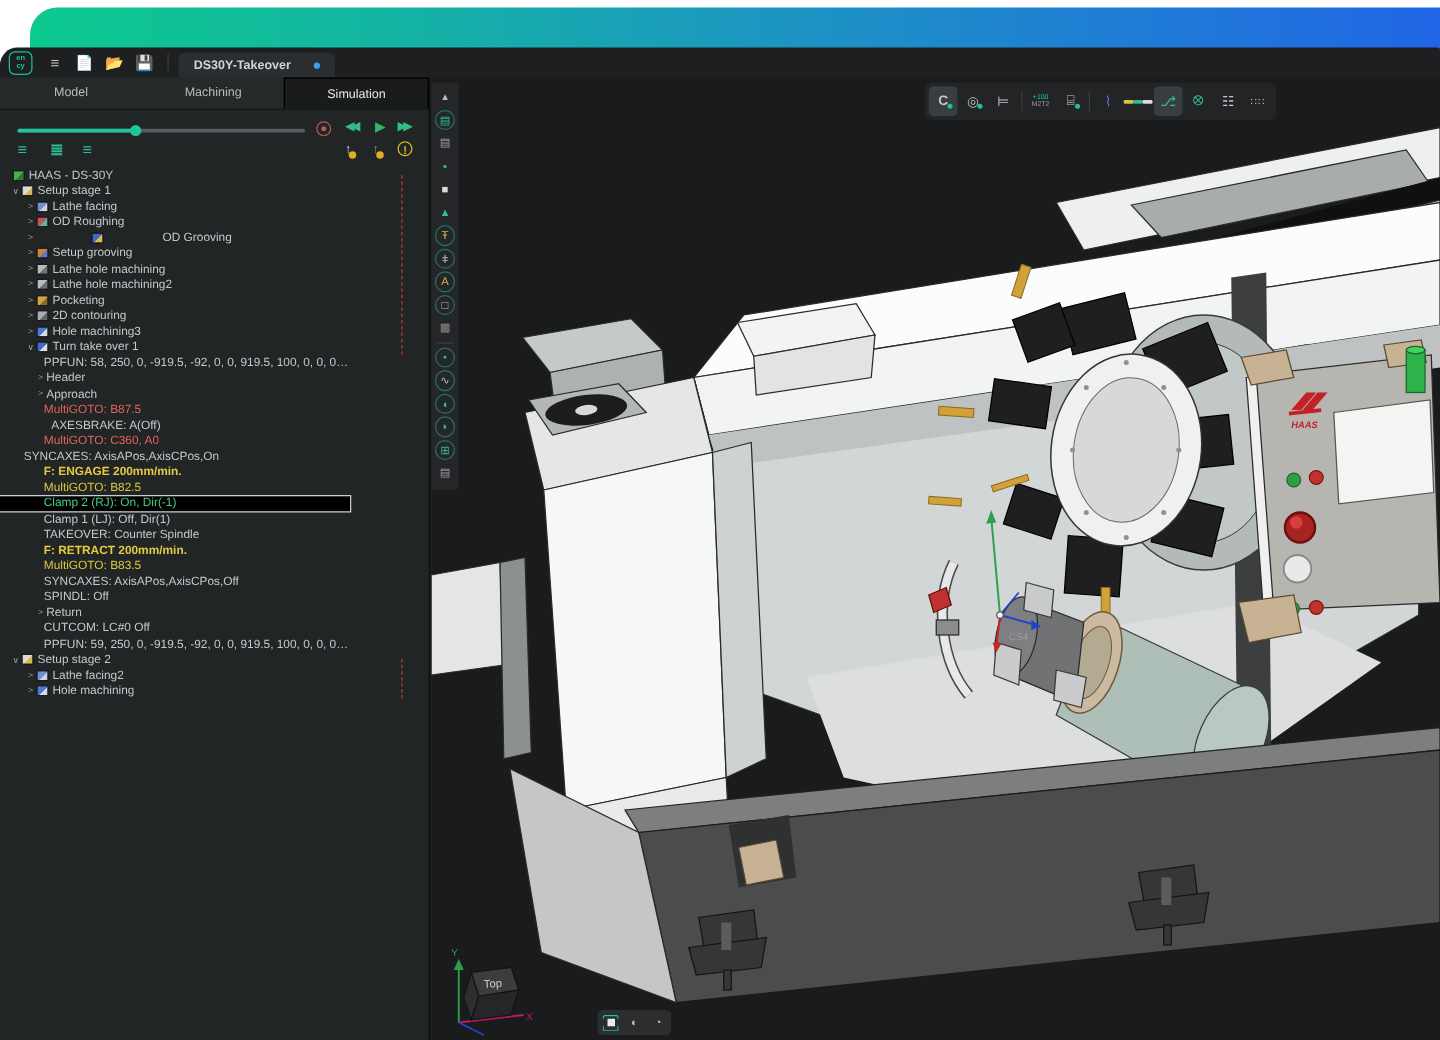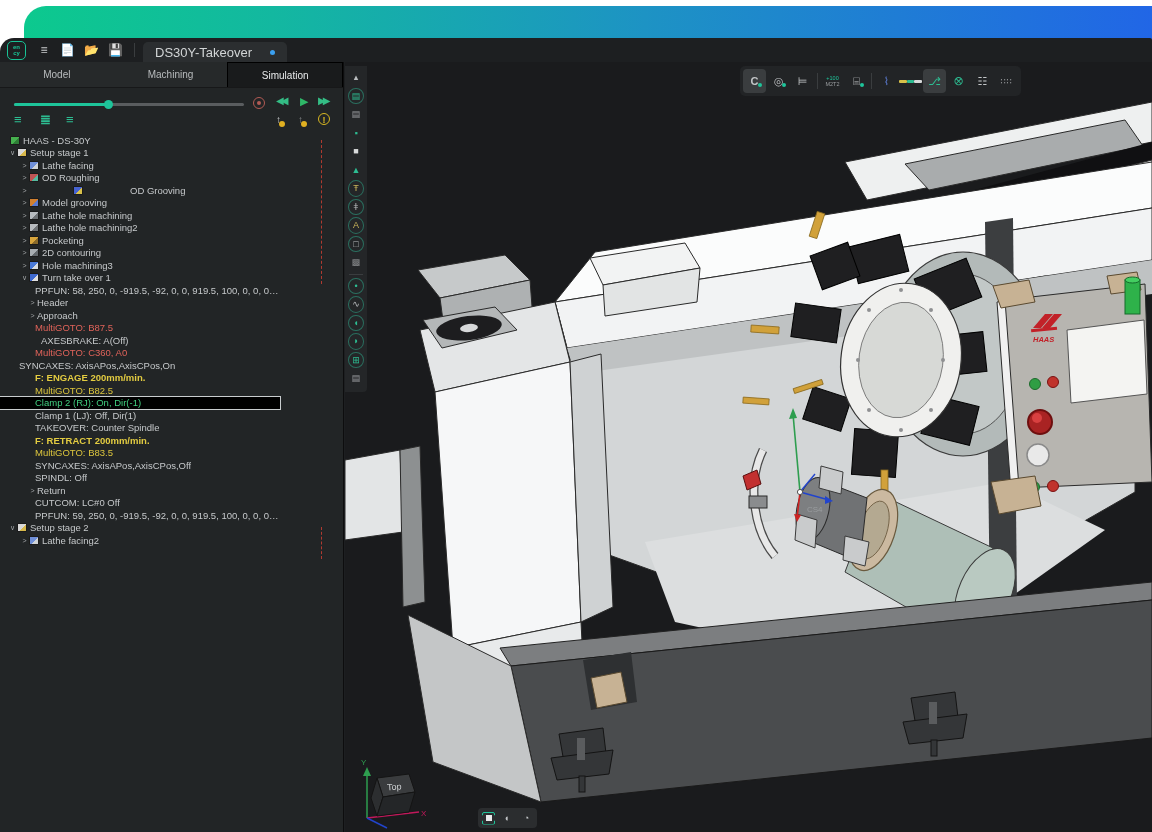--- a/index.html
+++ b/index.html
@@ -19,21 +19,21 @@
   
   #titlebar { position:absolute; left:0; top:0; width:100%; height:24px; display:flex;
     align-items:center; padding-left:7px; }
   .tb-icon { width:20px; height:18px; display:flex; align-items:center; justify-content:center;
     color:#c9cccd; font-size:12px; margin-right:4px; }
   #logo { width:19px; height:19px; border:1.5px solid #18c295; border-radius:5px;
     display:flex; flex-direction:column; align-items:center; justify-content:center;
     color:#18c295; font-size:6px; font-weight:bold; line-height:6px; margin-right:8px; }
   .tb-sep { width:1px; height:14px; background:#3a3d3f; margin:0 8px 0 4px; }
   #doc-tab { height:20px; margin-top:4px; background:#2b2e30; border-radius:5px 5px 0 0;
-    display:flex; align-items:center; padding:0 12px; color:#d2d5d6; font-size:13px; gap:18px; }
+    display:flex; align-items:center; padding:0 12px; color:#d2d5d6; font-size:10px; gap:18px;font-weight:bold; }
   #doc-tab .dot { width:5px; height:5px; border-radius:50%; background:#3ba0f0; }
 
   
   #sidebar { position:absolute; left:0; top:24px; width:344px; height:770px;
     background:#222526; border-right:1px solid #0d0d0e; }
   #side-tabs { display:flex; height:26px; background:#26292a; border-bottom:1px solid #171819; }
   .side-tab { flex:1; display:flex; align-items:center; justify-content:center;
     font-size:10px; color:#b9bcbe; }
   .side-tab.active { background:#191b1c; color:#e8eaeb; border:1px solid #000;
     border-bottom:none; }
@@ -217,21 +217,21 @@
             <span class="ticon" style="background: linear-gradient(135deg, rgb(70, 99, 208) 55%, rgb(216, 193, 74) 55%);"></span>
             <span class="lbl">OD Grooving</span>
             <span class="vis">
               <i></i>
             </span>
             <span class="cdot" style="background: rgb(51, 71, 204);"></span>
           </div>
           <div class="trow" style="top: 62.5px; padding-left: 20px;">
             <span class="caret">&gt;</span>
             <span class="ticon" style="background: linear-gradient(135deg, rgb(208, 128, 48) 55%, rgb(90, 122, 208) 55%);"></span>
-            <span class="lbl">Model grooving</span>
+            <span class="lbl">Setup grooving</span>
             <span class="vis">
               <i></i>
             </span>
             <span class="cdot" style="background: rgb(191, 58, 49);"></span>
           </div>
           <div class="trow" style="top: 75px; padding-left: 20px;">
             <span class="caret">&gt;</span>
             <span class="ticon" style="background: linear-gradient(135deg, rgb(184, 188, 191) 55%, rgb(111, 115, 118) 55%);"></span>
             <span class="lbl">Lathe hole machining</span>
             <span class="vis">
@@ -388,20 +388,29 @@
             </span>
           </div>
           <div class="trow" style="top: 400px; padding-left: 20px;">
             <span class="caret">&gt;</span>
             <span class="ticon" style="background: linear-gradient(135deg, rgb(111, 143, 216) 55%, rgb(207, 211, 214) 55%);"></span>
             <span class="lbl">Lathe facing2</span>
             <span class="vis">
               <i></i>
             </span>
             <span class="cdot" style="background: rgb(154, 154, 154);"></span>
+          </div>
+          <div class="trow" style="top: 412.5px; padding-left: 20px;">
+            <span class="caret">&gt;</span>
+            <span class="ticon" style="background: linear-gradient(135deg, rgb(74, 122, 216) 55%, rgb(216, 220, 224) 55%);"></span>
+            <span class="lbl">Hole machining</span>
+            <span class="vis">
+              <i></i>
+            </span>
+            <span class="cdot" style="background: rgb(230, 211, 42);"></span>
           </div>
         </div>
     </div>
 
     <div id="viewport">
 
       <svg id="machine-svg" width="807" height="770" viewBox="0 0 807 770">
 
         <polygon points="500,100 807,40 807,80 522,138" fill="#eef0f0" stroke="#2a2a2a" stroke-width="1"></polygon>
         <polygon points="560,102 780,58 798,84 584,128" fill="#a9acad" stroke="#2a2a2a" stroke-width="1"></polygon>

